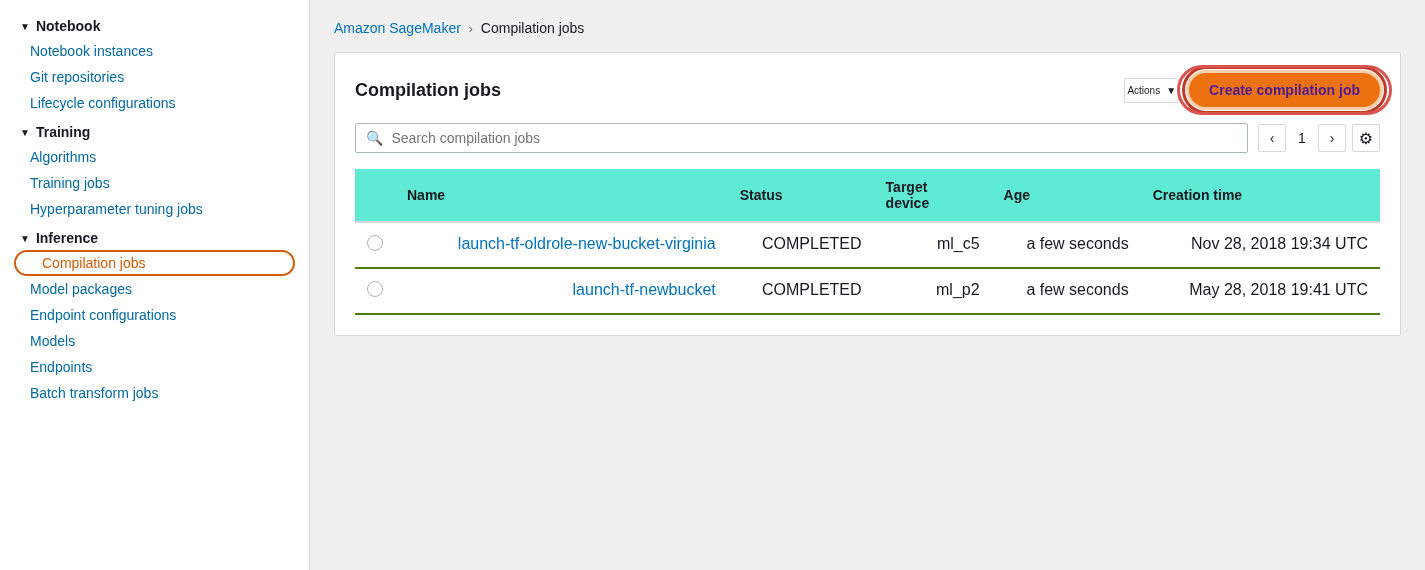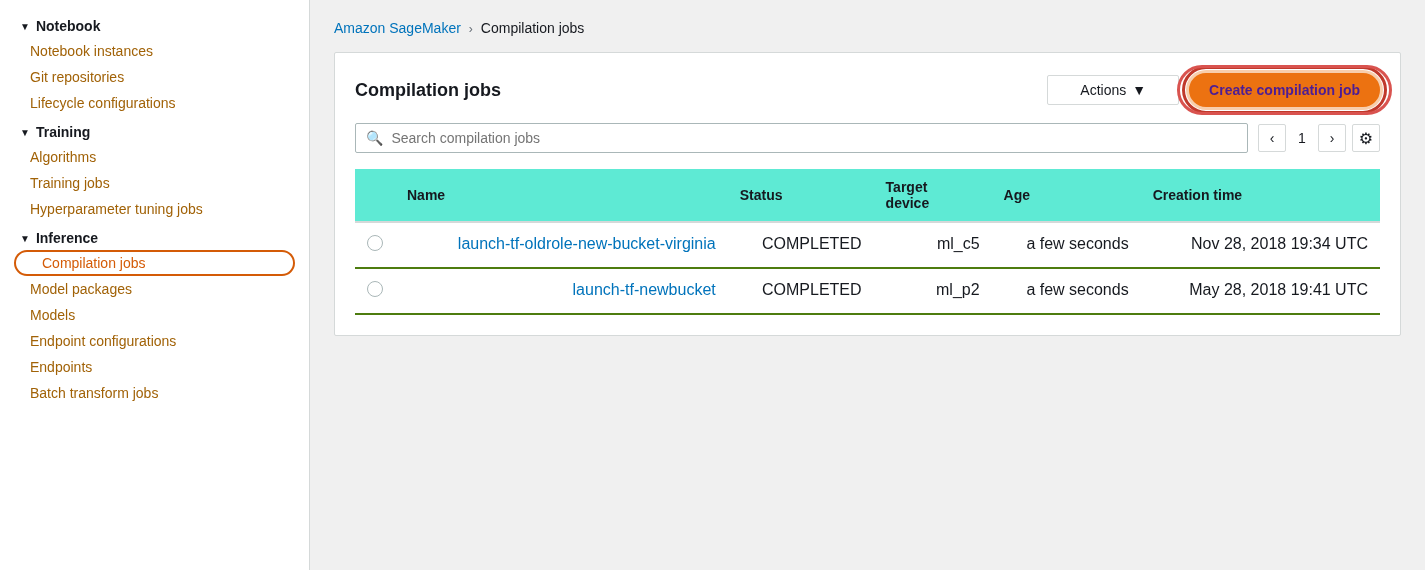--- a/index.html
+++ b/index.html
@@ -22,21 +22,21 @@
       display: flex;
       align-items: center;
       gap: 4px;
     }
     .sidebar-section-header .arrow {
       font-size: 10px;
       margin-right: 2px;
     }
     .sidebar-item {
       padding: 5px 20px 5px 30px;
-      color: #a16207;
+      color: #0369a1;
       font-size: 14px;
       cursor: pointer;
       white-space: nowrap;
     }
     .sidebar-item.active {
       color: #d45b07;
       border: 2px solid #d45b07;
       border-radius: 14px;
       padding: 3px 16px 3px 26px;
       display: inline-block;
@@ -94,24 +94,24 @@
       color: #16191f;
     }
     .header-actions {
       display: flex;
       align-items: center;
       gap: 10px;
     }
     .actions-btn {
       border: 1px solid #d5d9d9;
       background: #fff;
-      padding: 6px 32px;
-      border-radius: 2px;
-      cursor: pointer;
-      font-size: 14px;
+      padding: 6px 2px;
+      border-radius: 2px;
+      cursor: pointer;
+      font-size: 10px;
       color: #16191f;
       display: flex;
       align-items: center;
       gap: 6px;
     }
     .create-btn {
       background: #ec7211;
       color: #4c1d95;
       border: 2px solid #ec7211;
       border-radius: 20px;
@@ -275,22 +275,22 @@
     <div class="sidebar-item">Hyperparameter tuning jobs</div>
   </div>
 
   <div>
     <div class="sidebar-section-header">
       <span class="arrow">▼</span>
       <span>Inference</span>
     </div>
     <div class="sidebar-item active">Compilation jobs</div>
     <div class="sidebar-item">Model packages</div>
+    <div class="sidebar-item">Endpoint configurations</div>
     <div class="sidebar-item">Models</div>
-    <div class="sidebar-item">Endpoint configurations</div>
     <div class="sidebar-item">Endpoints</div>
     <div class="sidebar-item">Batch transform jobs</div>
   </div>
 </nav>
 
 <main class="main">
 
   <div class="breadcrumb">
     <span class="breadcrumb-link">Amazon SageMaker</span>
     <span class="breadcrumb-sep">›</span>

